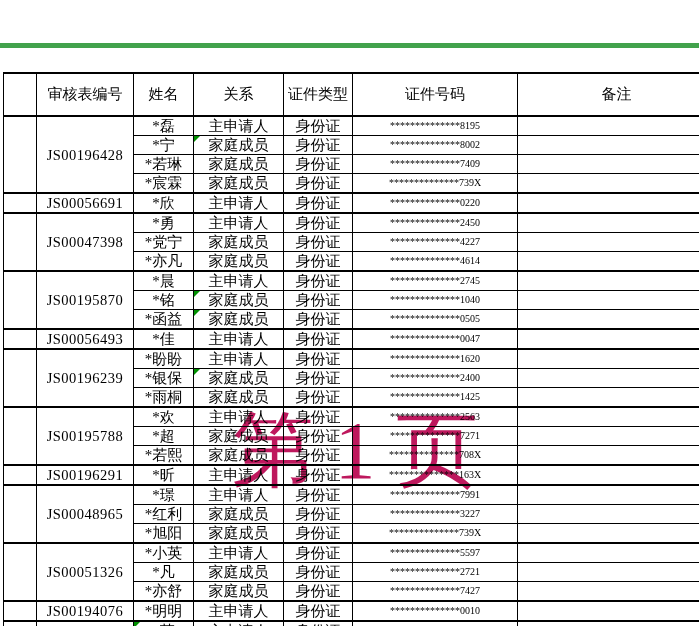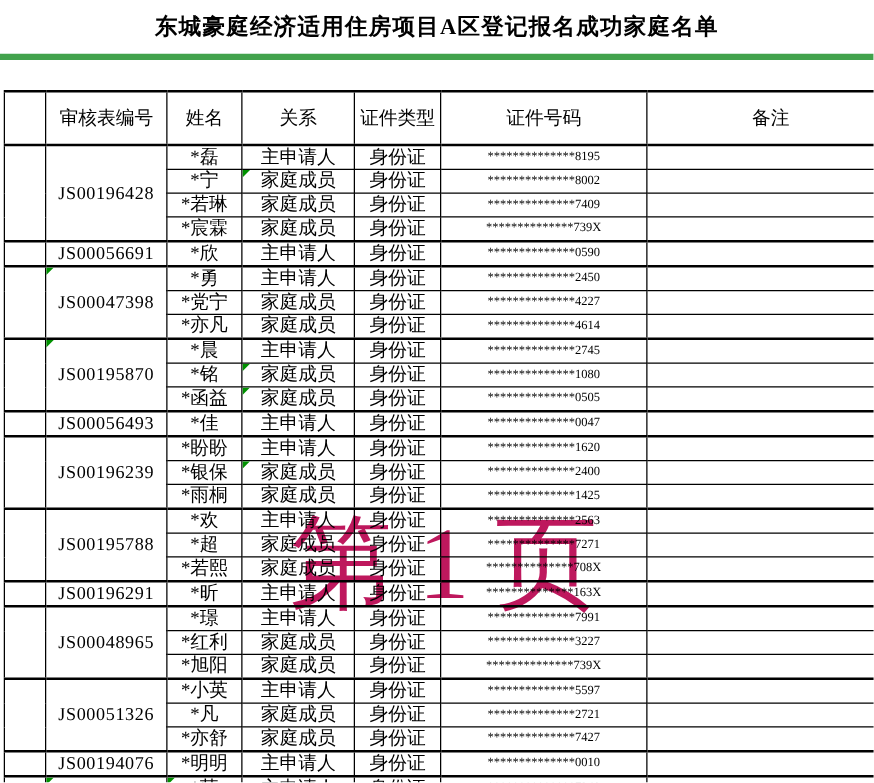--- a/index.html
+++ b/index.html
@@ -55,37 +55,36 @@
   }
   table.roster th {
     height: 41px;
     font-size: 15px;
   }
   table.roster td {
     height: 18px;
     font-size: 15px;
     line-height: 18px;
   }
-  table.roster td.code { font-size: 14.5px; letter-spacing: 0.5px; }
+  table.roster td.code { font-size: 14.5px; letter-spacing: 0.5px; border-radius: 17px; }
   table.roster td.certno { font-size: 10px; letter-spacing: 0px; }
   tr.fam-start > th, tr.fam-start > td { border-top: 2px solid #000; }
   thead tr th { border-bottom: 2px solid #000; }
   td.mark::before {
     content: "";
     position: absolute; top: 0; left: 0;
     width: 0; height: 0;
     border-top: 6px solid var(--marker, #009100);
     border-right: 6px solid transparent;
   }
 </style>
 </head>
 <body>
 
 <div class="page">
-  <div class="title">东城豪庭经济适用住房项目A区登记报名成功家庭名单</div>
   <div class="green-bar" style="background: rgb(66, 162, 76);"></div>
   <div class="watermark" style="color: #be185d;">第 1 页</div>
 
   <div class="tablewrap">
     <table class="roster">
       <colgroup>
         <col style="width:33px">
           <col style="width:97px">
           <col style="width:60px">
         <col style="width:90px">
@@ -134,21 +133,21 @@
             <td>身份证</td>
             <td class="certno">**************739X</td>
             <td></td>
           </tr>
           <tr class="fam-start">
             <td></td>
             <td class="code">JS00056691</td>
             <td>*欣</td>
             <td>主申请人</td>
             <td>身份证</td>
-            <td class="certno">**************0590</td>
+            <td class="certno">**************0220</td>
             <td></td>
           </tr>
           <tr class="fam-start">
             <td rowspan="3"></td>
             <td class="code mark" rowspan="3">JS00047398</td>
             <td>*勇</td>
             <td>主申请人</td>
             <td>身份证</td>
             <td class="certno">**************2450</td>
             <td></td>
@@ -173,21 +172,21 @@
             <td>*晨</td>
             <td>主申请人</td>
             <td>身份证</td>
             <td class="certno">**************2745</td>
             <td></td>
           </tr>
           <tr>
             <td>*铭</td>
             <td class="mark">家庭成员</td>
             <td>身份证</td>
-            <td class="certno">**************1080</td>
+            <td class="certno">**************1040</td>
             <td></td>
           </tr>
           <tr>
             <td>*函益</td>
             <td class="mark">家庭成员</td>
             <td>身份证</td>
             <td class="certno">**************0505</td>
             <td></td>
           </tr>
           <tr class="fam-start">

